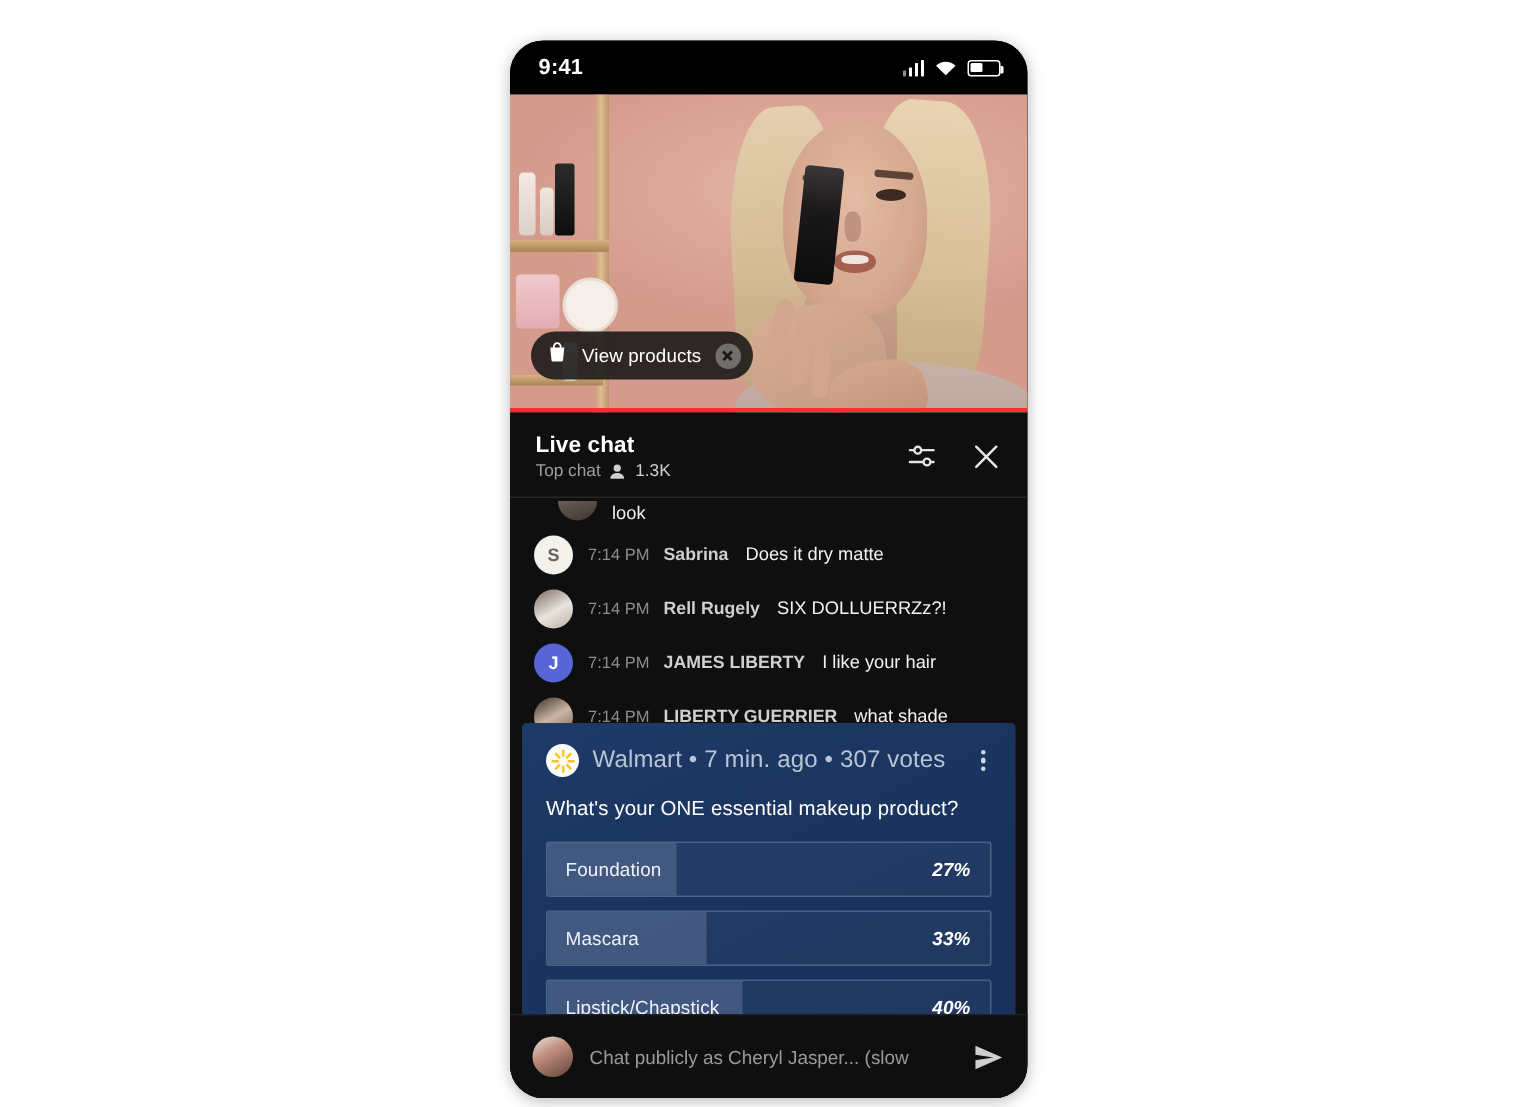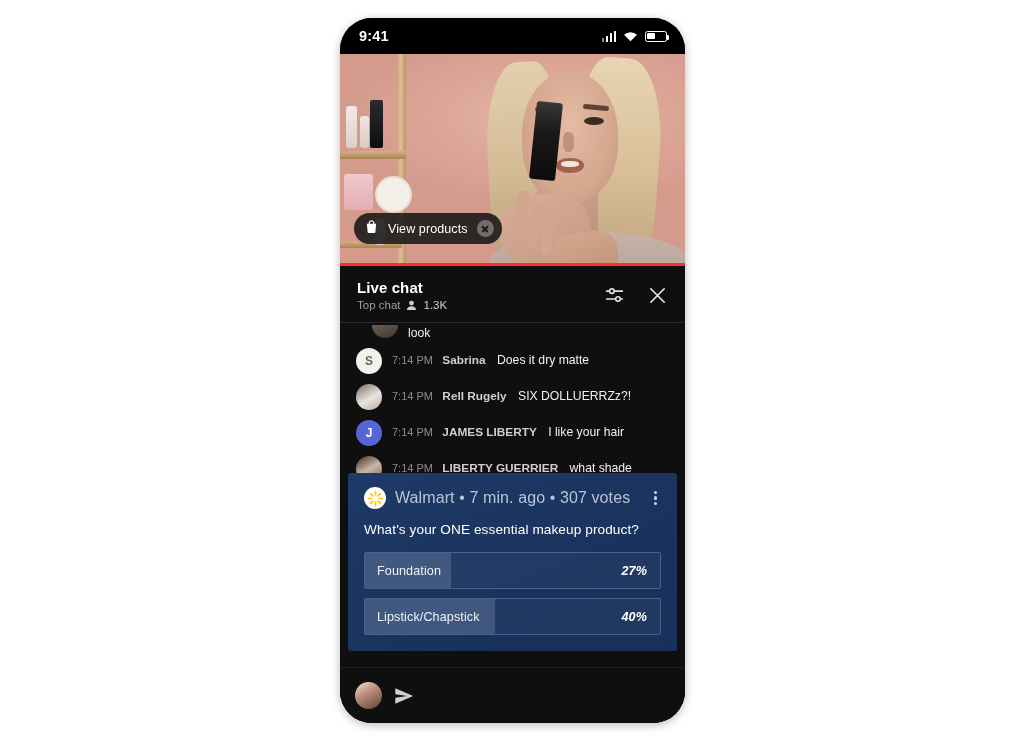--- a/index.html
+++ b/index.html
@@ -7,24 +7,24 @@
     width:1024px;height:738px;
     background:#ffffff;
     font-family:"Liberation Sans", sans-serif;
     overflow:hidden;
     position:relative;
   }
 
   
   #phone{
     position:absolute;
-    left:340px; top:18px;
+    left:340px; top:27px;
     width:345px; height:705px;
     background:#0b0b0b;
-    border-radius:32px;
+    border-radius:22px;
     overflow:hidden;
     box-shadow:0 2px 10px rgba(0,0,0,.28);
   }
 
   
   .statusbar{
     position:relative;
     height:36px;
     background:#000;
     display:flex;align-items:center;
@@ -459,30 +459,36 @@
       </div>
 
       <div class="poll-q">What's your ONE essential makeup product?</div>
 
       <div class="poll-opt">
         <div class="opt-fill" style="width: 29%;"></div>
         <div class="opt-label">Foundation</div>
         <div class="opt-pct">27%</div>
       </div>
 
+      <div class="poll-opt">
+        <div class="opt-fill" style="width: 36%;"></div>
+        <div class="opt-label">Mascara</div>
+        <div class="opt-pct">33%</div>
+      </div>
 
       <div class="poll-opt">
         <div class="opt-fill" style="width: 44%;"></div>
         <div class="opt-label">Lipstick/Chapstick</div>
         <div class="opt-pct">40%</div>
       </div>
     </div>
 
     <div class="chat-input">
       <div class="ci-avatar"></div>
+      <div class="ci-placeholder">Chat publicly as Cheryl Jasper... (slow</div>
       <span class="send-btn">
         <svg width="22" height="22" viewBox="0 0 24 24">
           <path d="M2.5 20.5 22 12 2.5 3.5 2.5 10l13 2-13 2z" fill="#cfcfcf"></path>
         </svg>
       </span>
     </div>
 
   </div>
 </div>
 

